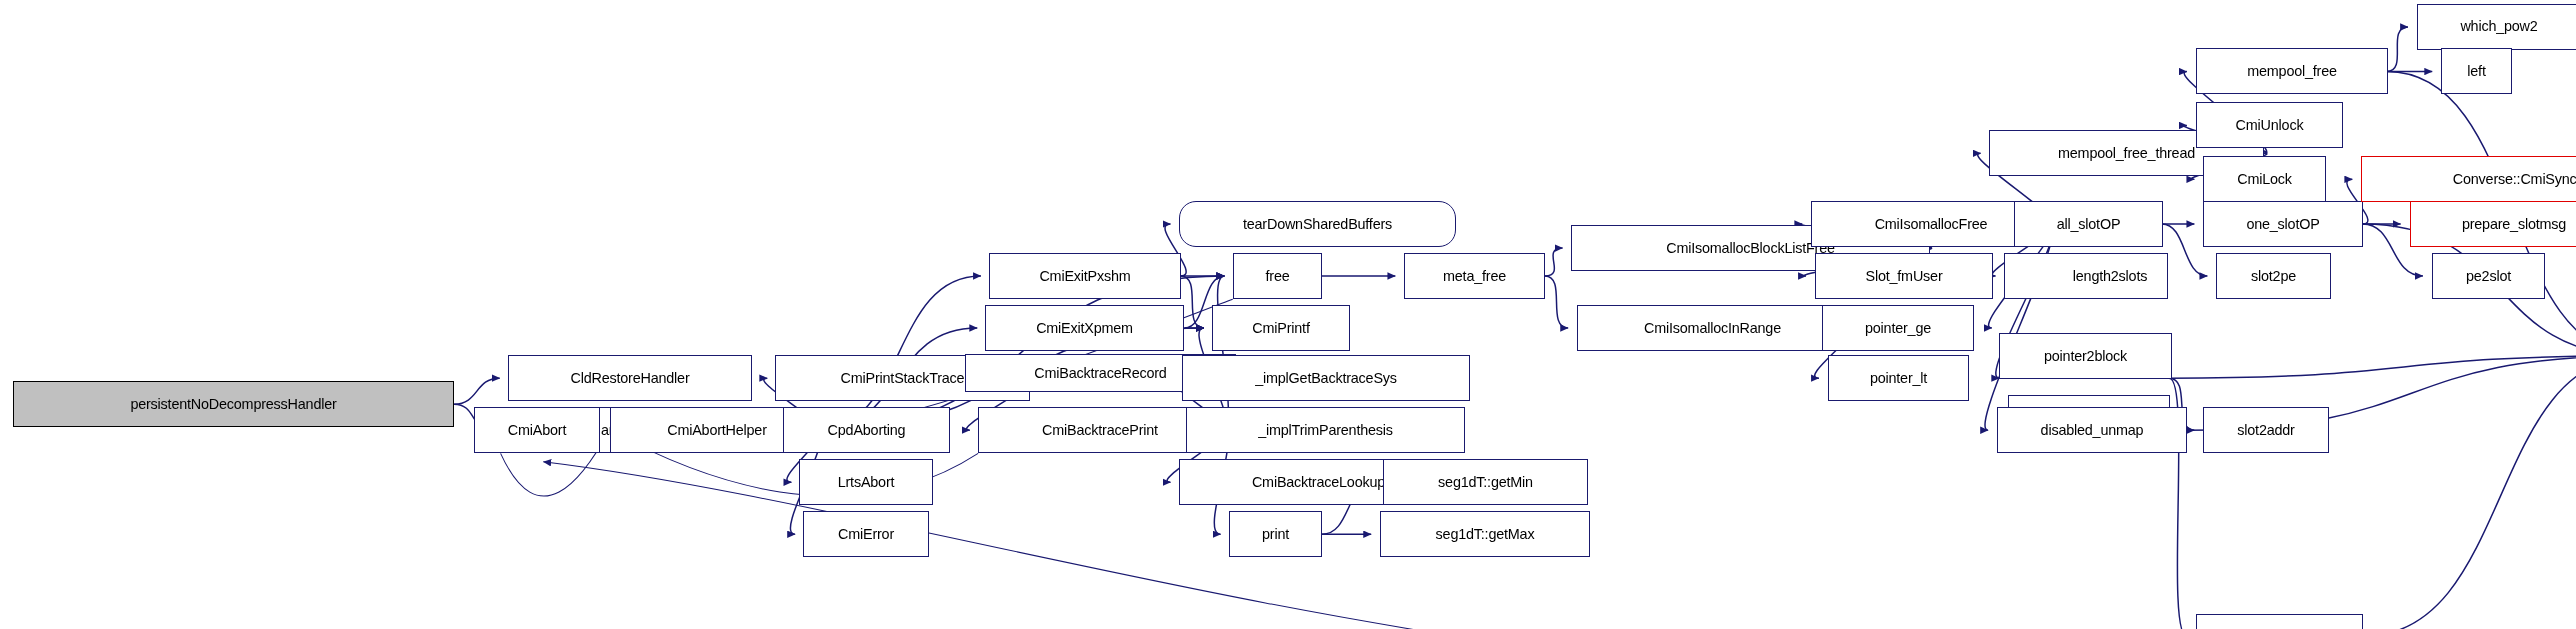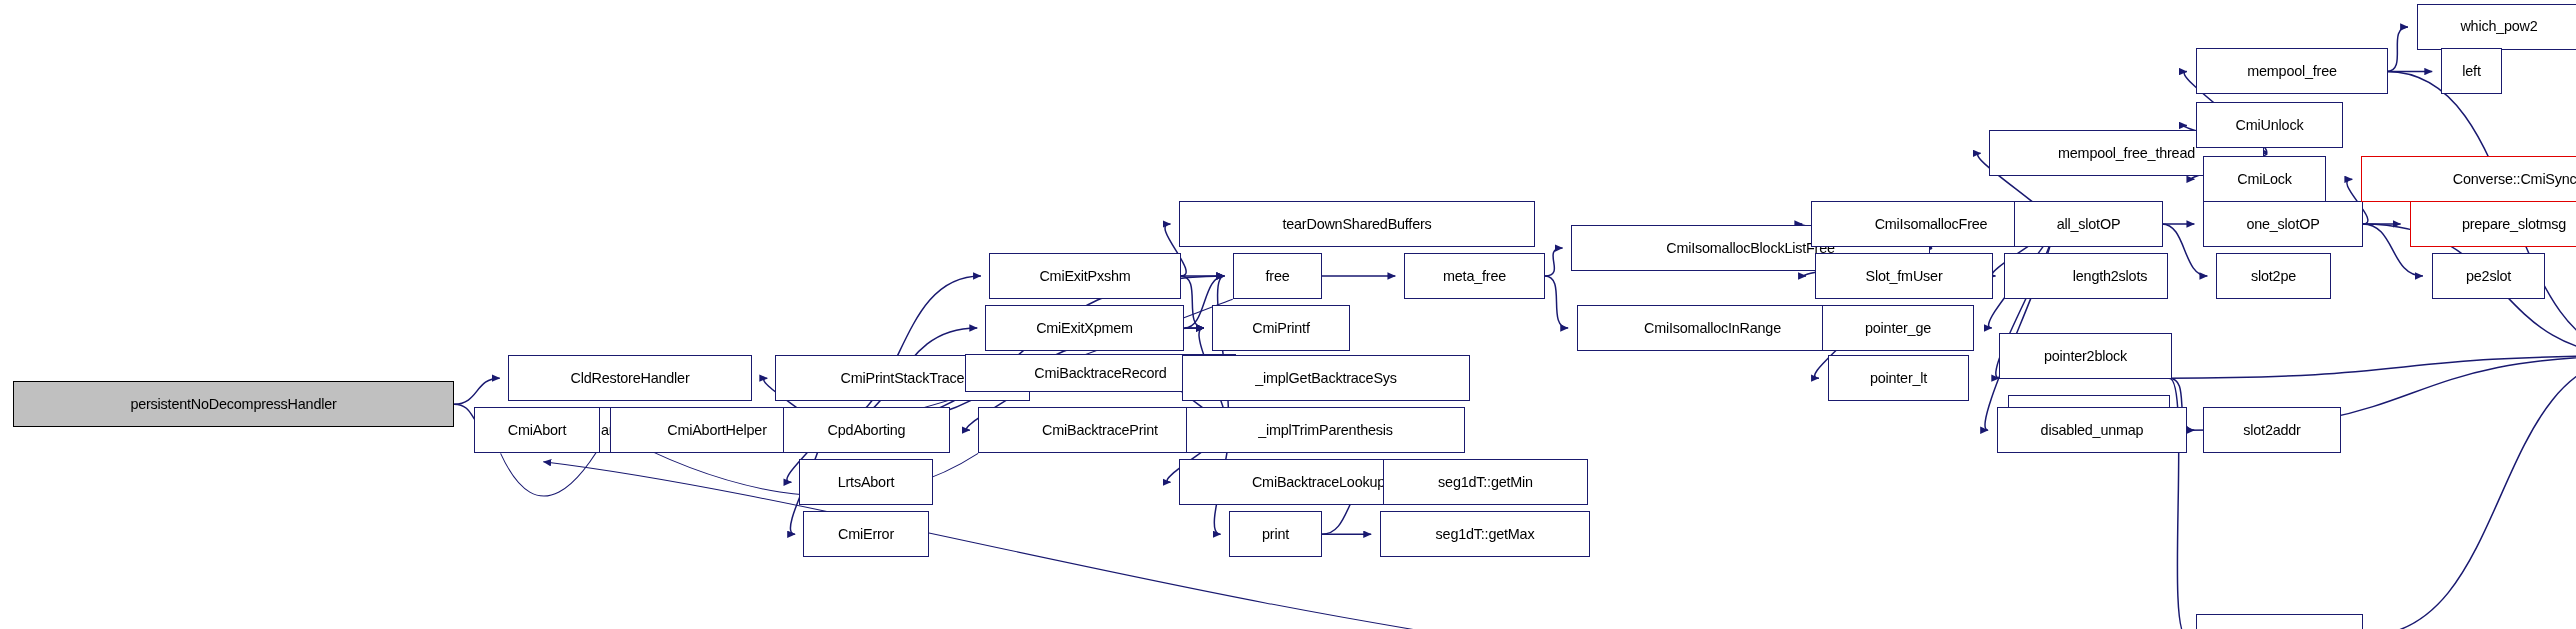--- a/index.html
+++ b/index.html
@@ -127,21 +127,21 @@
       <div class="node" style="left: 474px; top: 407px; width: 126px; height: 46px;">CmiAbort</div>
       <div class="node" style="left: 610px; top: 407px; width: 206px; height: 46px; padding-left: 8px;">CmiAbortHelper</div>
       <div class="node" style="left: 989px; top: 253px; width: 192px; height: 46px;">CmiExitPxshm</div>
       <div class="node" style="left: 985px; top: 305px; width: 199px; height: 46px;">CmiExitXpmem</div>
       <div class="node" style="left: 775px; top: 355px; width: 255px; height: 46px;">CmiPrintStackTrace</div>
       <div class="node" style="left: 783px; top: 407px; width: 167px; height: 46px;">CpdAborting</div>
       <div class="node" style="left: 799px; top: 459px; width: 134px; height: 46px;">LrtsAbort</div>
       <div class="node" style="left: 803px; top: 511px; width: 126px; height: 46px;">CmiError</div>
       <div class="node" style="left: 965px; top: 354px; width: 271px; height: 38px;">CmiBacktraceRecord</div>
       <div class="node" style="left: 978px; top: 407px; width: 244px; height: 46px;">CmiBacktracePrint</div>
-      <div class="node" style="left: 1179px; top: 201px; width: 356px; height: 46px;">tearDownSharedBuffers</div>
+      <div class="node" style="left: 1179px; top: 201px; width: 277px; height: 46px; border-radius: 17px;">tearDownSharedBuffers</div>
       <div class="node" style="left: 1233px; top: 253px; width: 89px; height: 46px;">free</div>
       <div class="node" style="left: 1212px; top: 305px; width: 138px; height: 46px;">CmiPrintf</div>
       <div class="node" style="left: 1182px; top: 355px; width: 288px; height: 46px;">_implGetBacktraceSys</div>
       <div class="node" style="left: 1186px; top: 407px; width: 279px; height: 46px;">_implTrimParenthesis</div>
       <div class="node" style="left: 1179px; top: 459px; width: 279px; height: 46px;">CmiBacktraceLookup</div>
       <div class="node" style="left: 1229px; top: 511px; width: 93px; height: 46px;">print</div>
       <div class="node" style="left: 1404px; top: 253px; width: 141px; height: 46px;">meta_free</div>
       <div class="node" style="left: 1383px; top: 459px; width: 205px; height: 46px;">seg1dT::getMin</div>
       <div class="node" style="left: 1380px; top: 511px; width: 210px; height: 46px;">seg1dT::getMax</div>
       <div class="node" style="left: 1571px; top: 225px; width: 359px; height: 46px;">CmiIsomallocBlockListFree</div>
@@ -153,23 +153,23 @@
       <div class="node" style="left: 1828px; top: 355px; width: 141px; height: 46px;">pointer_lt</div>
       <div class="node" style="left: 2196px; top: 48px; width: 192px; height: 46px;">mempool_free</div>
       <div class="node" style="left: 2196px; top: 102px; width: 147px; height: 46px;">CmiUnlock</div>
       <div class="node" style="left: 2203px; top: 156px; width: 123px; height: 46px;">CmiLock</div>
       <div class="node" style="left: 2014px; top: 201px; width: 149px; height: 46px;">all_slotOP</div>
       <div class="node" style="left: 2004px; top: 253px; width: 164px; height: 46px; padding-left: 48px;">length2slots</div>
       <div class="node" style="left: 1999px; top: 305px; width: 173px; height: 46px; margin-top: 28px;">pointer2block</div>
       <div class="node" style="left: 2008px; top: 355px; width: 162px; height: 46px; margin-top: 40px;">unmap_slots</div>
       <div class="node" style="left: 1997px; top: 407px; width: 190px; height: 46px; text-align: right;">disabled_unmap</div>
       <div class="node" style="left: 2417px; top: 3.7px; width: 164px; height: 46px;">which_pow2</div>
-      <div class="node" style="left: 2441px; top: 48px; width: 61px; height: 46px;">left</div>
+      <div class="node" style="left: 2441px; top: 48px; width: 71px; height: 46px;">left</div>
       <div class="node" style="left: 2203px; top: 201px; width: 160px; height: 46px;">one_slotOP</div>
       <div class="node" style="left: 2216px; top: 253px; width: 115px; height: 46px;">slot2pe</div>
-      <div class="node" style="left: 2203px; top: 407px; width: 138px; height: 46px;">slot2addr</div>
+      <div class="node" style="left: 2203px; top: 407px; width: 126px; height: 46px;">slot2addr</div>
       <div class="node external" style="left: 2361px; top: 156px; width: 394px; height: 46px;">Converse::CmiSyncSendAndFree</div>
       <div class="node external" style="left: 2410px; top: 201px; width: 208px; height: 46px;">prepare_slotmsg</div>
       <div class="node" style="left: 2432px; top: 253px; width: 113px; height: 46px;">pe2slot</div>
       <div class="node" style="left: 2196px; top: 614px; width: 167px; height: 46px;">call_munmap</div>
     </div>
 </div>
 
 
 </body></html>

